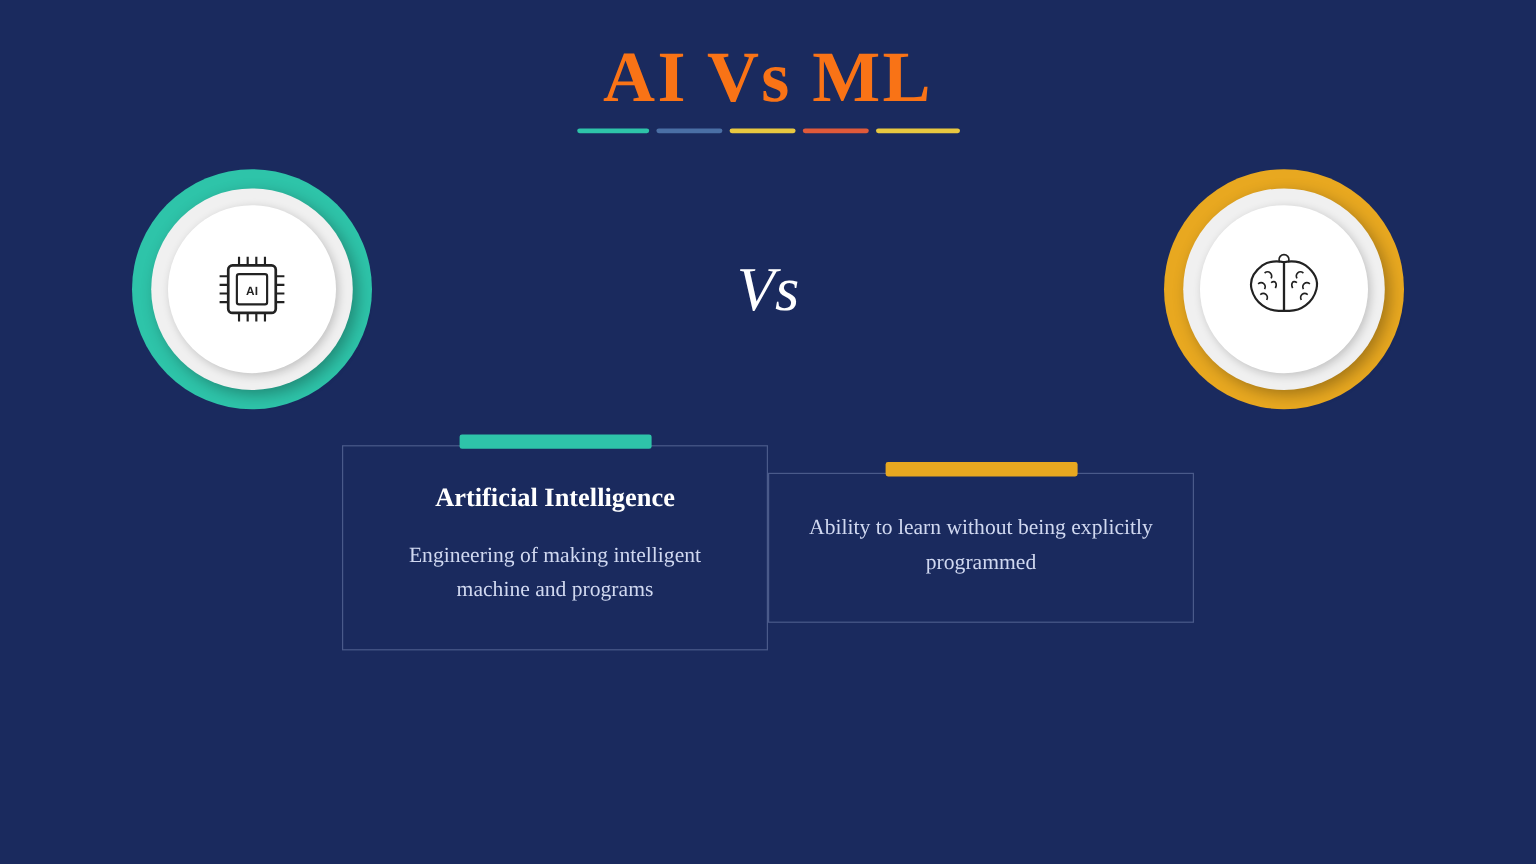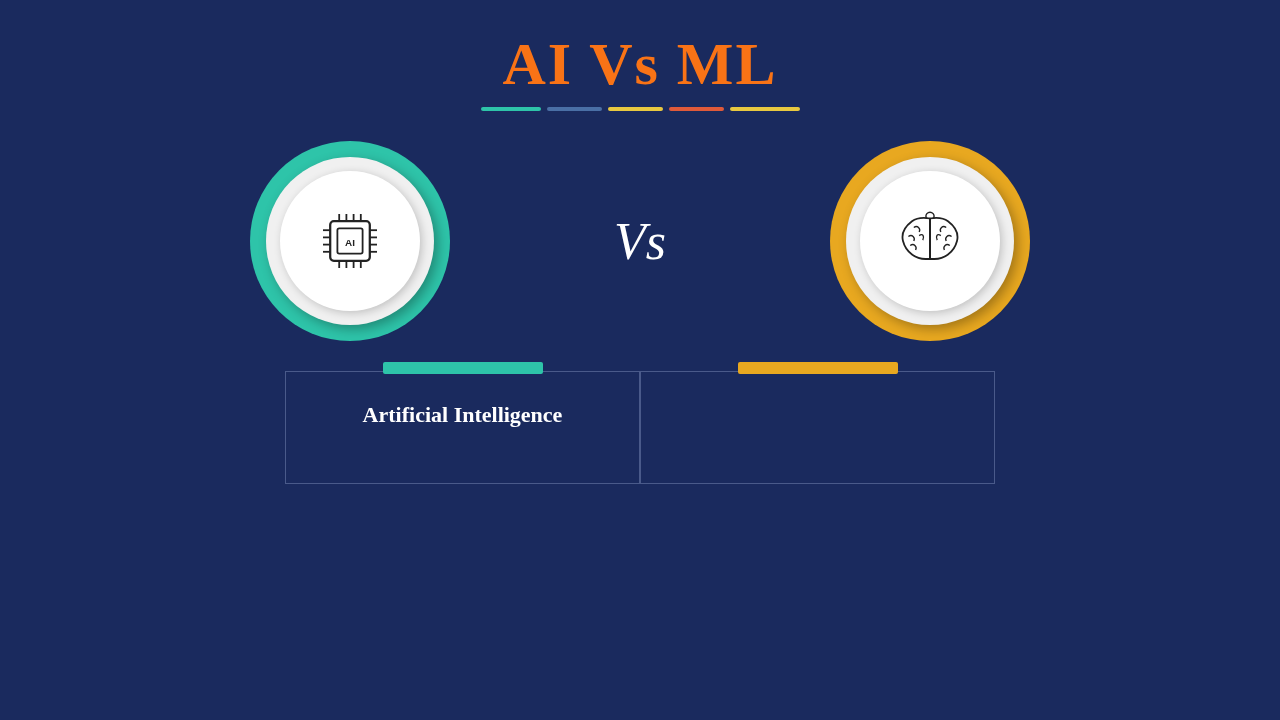--- a/index.html
+++ b/index.html
@@ -37,21 +37,21 @@
 
     .underline-seg {
       height: 4px;
       border-radius: 2px;
     }
 
     
     .main {
       display: flex;
       align-items: center;
-      justify-content: center;
+      justify-content: space-between;
       width: 100%;
       margin-top: 30px;
       gap: 0;
     }
 
     
     .icon-section {
       display: flex;
       flex-direction: column;
       align-items: center;
@@ -103,20 +103,21 @@
       font-weight: 300;
     }
 
     
     .info-boxes {
       display: flex;
       justify-content: center;
       width: 100%;
       margin-top: 30px;
       padding: 0 100px;
+      align-items: center;
     }
 
     .info-box {
       width: 355px;
       border: 1.5px solid #4a5a8a;
       padding: 30px 25px 35px 25px;
       position: relative;
       background: transparent;
     }
 
@@ -240,19 +241,21 @@
     </div>
   </div>
 
 </div>
 
 <div class="info-boxes">
 
   <div class="info-box">
     <div class="box-tab" style="background:#2ec4a9;"></div>
     <div class="box-title">Artificial Intelligence</div>
+    <div class="box-desc">Engineering of making intelligent machine and programs</div>
   </div>
 
   <div class="info-box">
     <div class="box-tab" style="background:#e8a820;"></div>
+    <div class="box-desc">Ability to learn without being explicitly programmed</div>
   </div>
 
 </div>
 
 </body></html>

